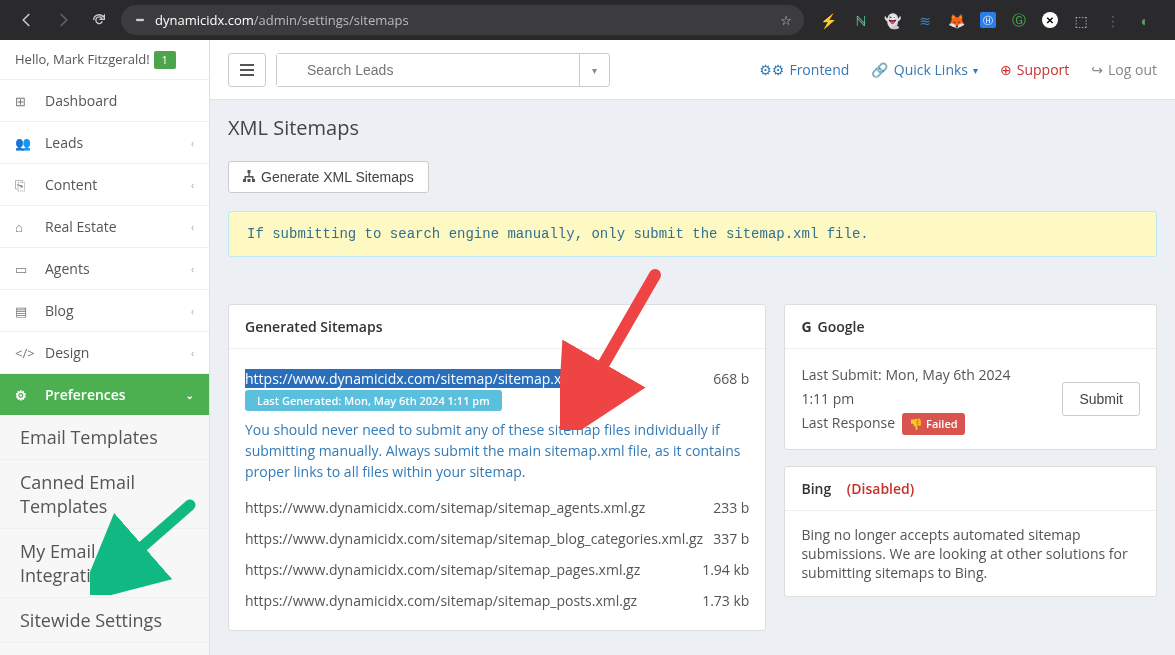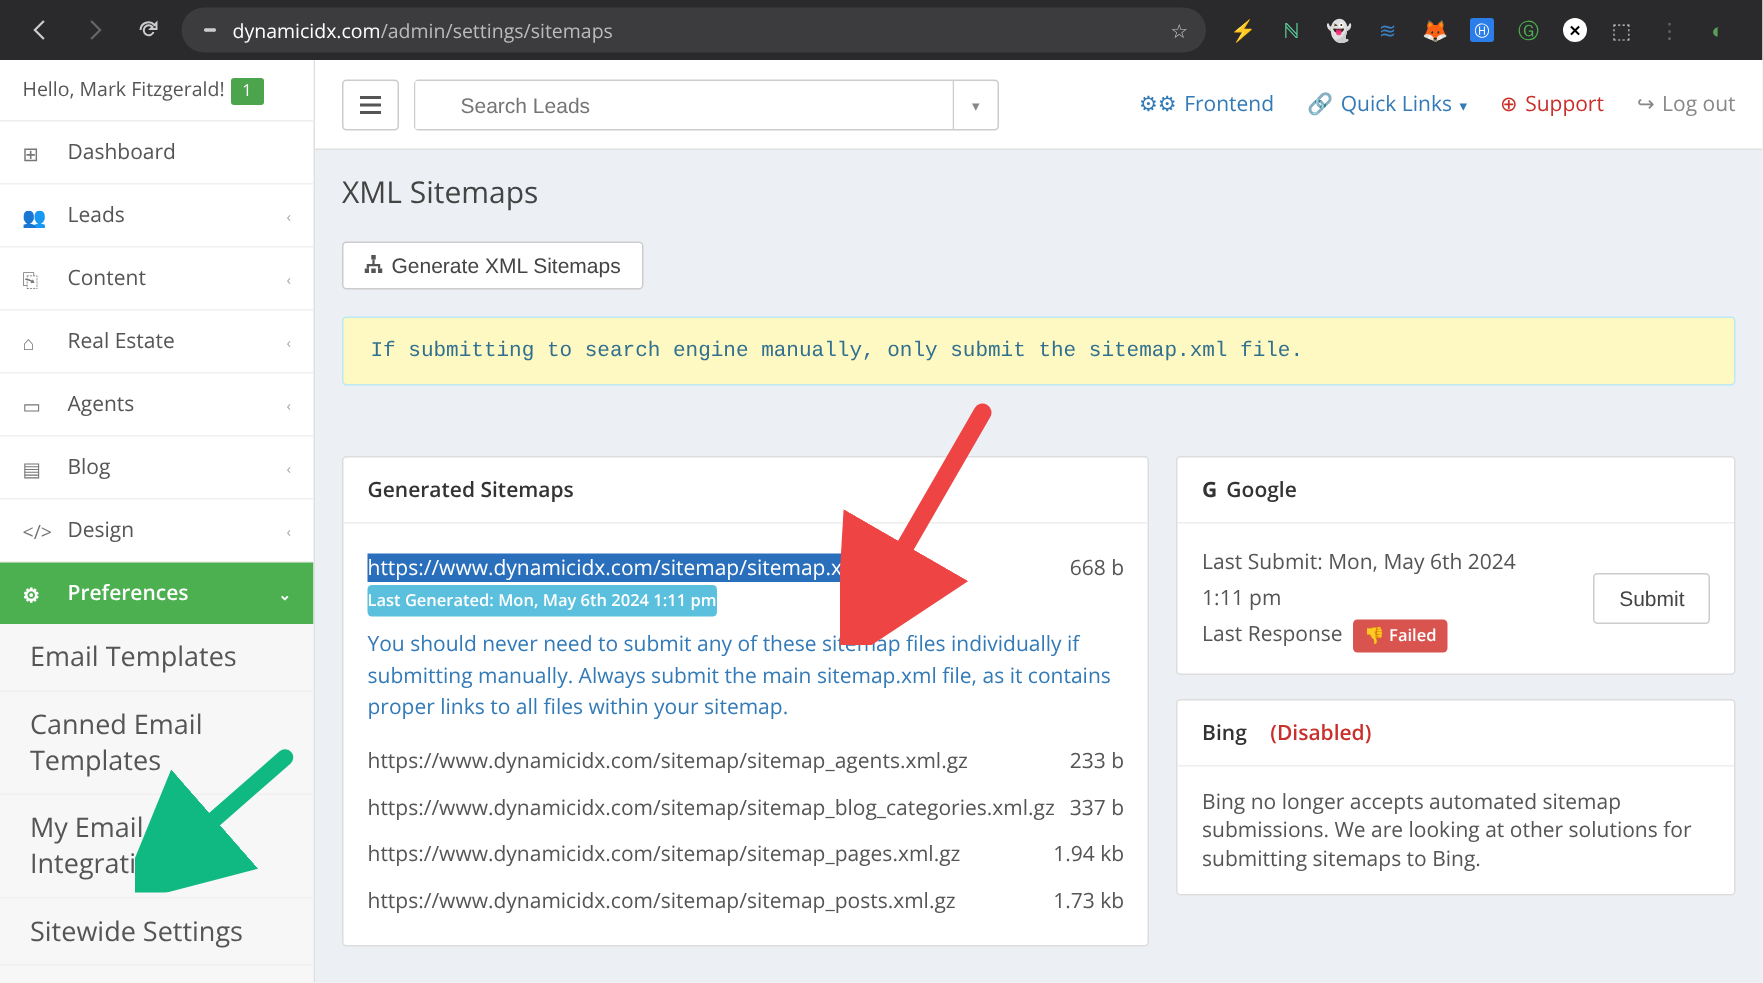--- a/index.html
+++ b/index.html
@@ -32,21 +32,21 @@
 .sidebar-nav li.active > a { background: #4caf50; color: #fff; font-weight: 600; }
 .sidebar-nav li.active > a .icon { color: #fff; }
 .sidebar-nav li.active > a .chevron { color: #fff; }
 .sidebar-nav .subnav { list-style: none; background: #f7f7f7; }
 .sidebar-nav .subnav a { padding: 10px 20px; font-size: 18px; color: #555; }
 .sidebar-nav .subnav li.current a { background: #404040; color: #fff; font-weight: 400; text-align: right; }
 
 
 .topbar { background: #fff; border-bottom: 1px solid #e0e0e0; padding: 12px 18px; display: flex; align-items: center; gap: 10px; height: 60px; }
 .hamburger { width: 38px; height: 34px; border: 1px solid #ccc; border-radius: 3px; display: flex; align-items: center; justify-content: center; font-size: 14px; color: #555; }
-.search-group { display: flex; border: 1px solid #ccc; border-radius: 3px; height: 34px; width: 390px; }
+.search-group { display: flex; border: 1px solid #ccc; border-radius: 3px; height: 34px; width: 334px; }
 .search-input { flex: 1; border: none; padding: 0 10px 0 30px; font-size: 14px; outline: none; position: relative; background: #fff; }
 .search-wrap { position: relative; flex: 1; display: flex; }
 .search-wrap .search-icon-i { position: absolute; left: 10px; top: 9px; color: #999; font-size: 13px; }
 .search-caret { width: 30px; border-left: 1px solid #ccc; display: flex; align-items: center; justify-content: center; color: #888; font-size: 10px; }
 .top-links { margin-left: auto; display: flex; gap: 22px; }
 .top-links a { color: #337ab7; text-decoration: none; font-size: 14px; display: flex; align-items: center; gap: 5px; }
 .top-links a.support { color: #c9302c; }
 .top-links a.logout { color: #888; }
 
 
@@ -58,21 +58,21 @@
 .row { display: flex; gap: 18px; margin-top: 47px; }
 .panel { background: #fff; border: 1px solid #ddd; border-radius: 3px; }
 .panel-heading { padding: 12px 16px; border-bottom: 1px solid #eee; font-weight: 600; color: #333; font-size: 14px; display: flex; align-items: center; gap: 6px; }
 .panel-body { padding: 14px 16px; font-size: 14px; }
 
 .sitemap-row { display: flex; justify-content: space-between; align-items: flex-start; padding: 6px 0; }
 .sitemap-url { color: #555; }
 .sitemap-url.link { color: #337ab7; }
 .sitemap-url.highlighted { background: #2a6fbb; color: #fff; }
 .sitemap-size { color: #555; white-space: nowrap; padding-left: 10px; }
-.badge-gen { display: inline-block; background: #5bc0de; color: #fff; font-size: 11px; font-weight: 600; padding: 3px 0; border-radius: 3px; margin-top: 2px; }
+.badge-gen { display: inline-block; background: #5bc0de; color: #fff; font-size: 11px; font-weight: 600; padding: 3px 12px; border-radius: 3px; margin-top: 2px; }
 .note { color: #337ab7; font-size: 14px; margin: 2px 0 10px; line-height: 1.5; }
 
 .right-col { width: 440px; display: flex; flex-direction: column; gap: 16px; }
 .left-col { flex: 1; }
 
 .google-body { display: flex; justify-content: space-between; align-items: center; gap: 33px; }
 .google-info { line-height: 1.7; }
 .badge-failed { display: inline-flex; align-items: center; gap: 3px; background: #d9534f; color: #fff; font-size: 11px; font-weight: 600; padding: 2px 7px; border-radius: 3px; }
 .submit-btn { padding: 8px 16px; }
 

